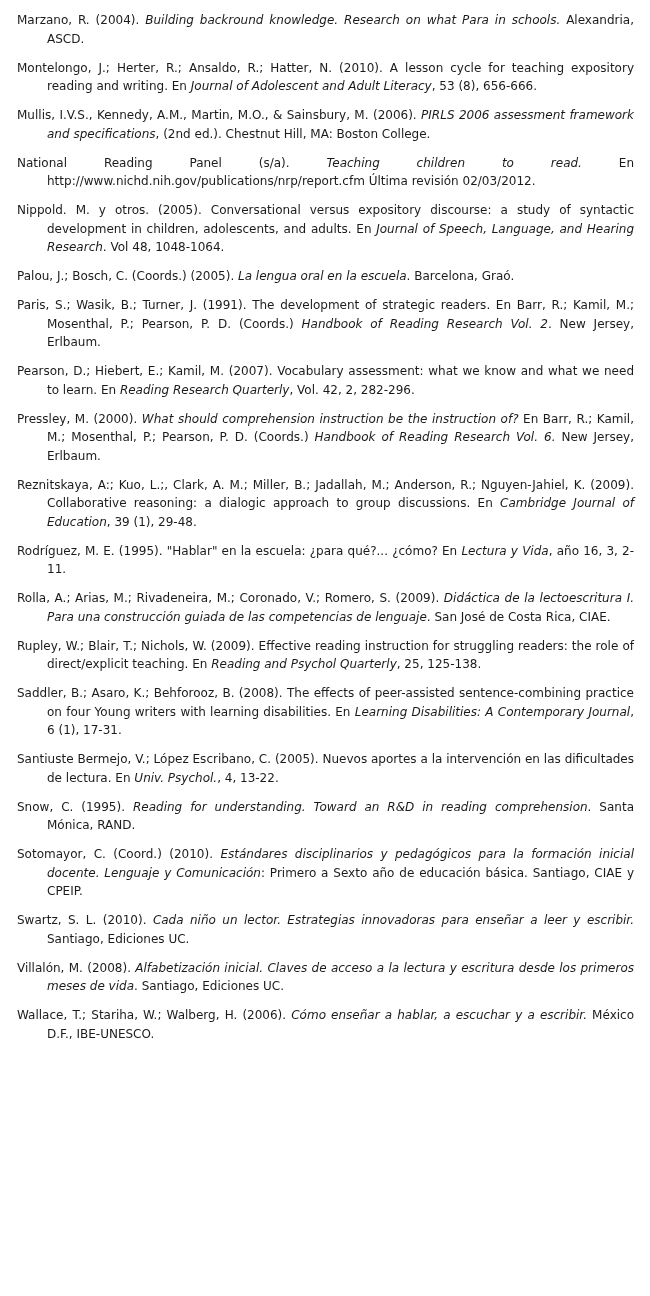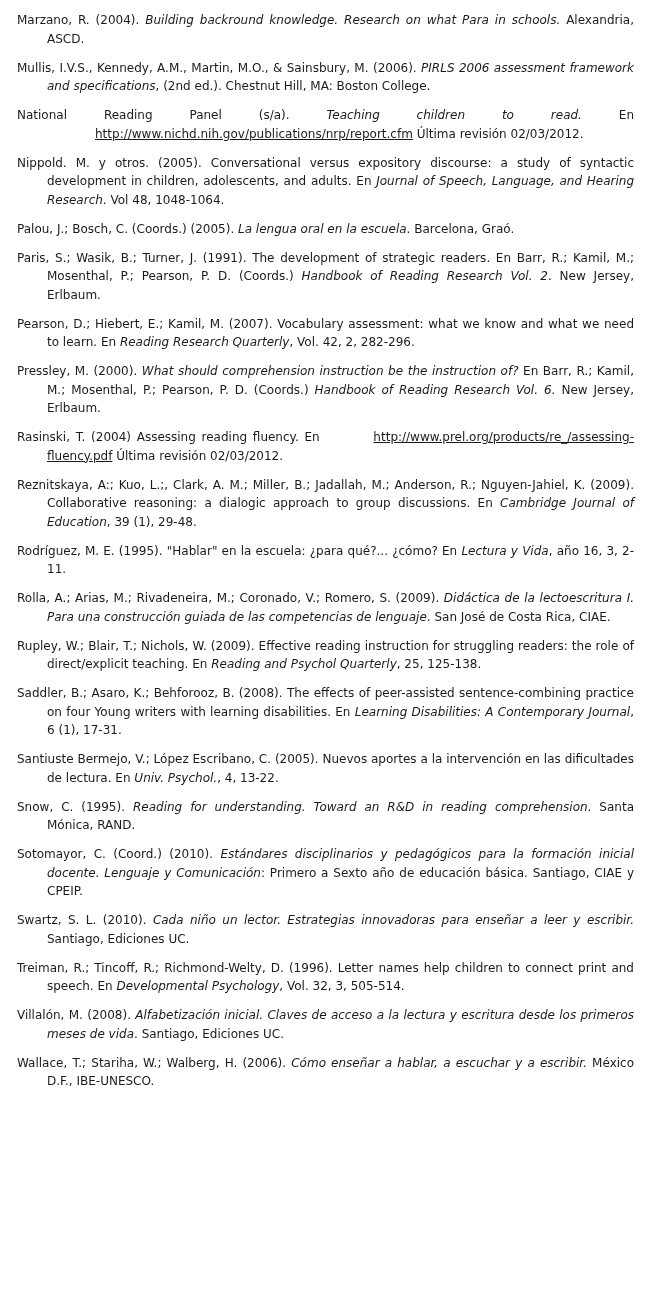--- a/index.html
+++ b/index.html
@@ -27,46 +27,43 @@
     text-indent: -30px;
     text-align: justify;
   }
   p.ref:last-child {
     margin-bottom: 0;
   }
   .it {
     font-style: italic;
   }
   .lnk {
-    text-decoration: underline;
     color: inherit;
     cursor: pointer;
-    margin-left: 48px;
   }
 </style>
 </head>
 <body>
 
 <main>
   <div class="refs-list">
       <p class="ref"><span>Marzano, R. (2004). </span><span class="it">Building backround knowledge. Research on what Para in schools.</span><span> Alexandria, ASCD.</span></p>
+      <p class="ref"><span>Montelongo, J.; Herter, R.; Ansaldo, R.; Hatter, N. (2010). A lesson cycle for teaching expository reading and writing. En </span><span class="it">Journal of Adolescent and Adult Literacy</span><span>, 53 (8), 656-666.</span></p>
       <p class="ref"><span>Mullis, I.V.S., Kennedy, A.M., Martin, M.O., &amp; Sainsbury, M. (2006). </span><span class="it">PIRLS 2006 assessment framework and specifications</span><span>, (2nd ed.). Chestnut Hill, MA: Boston College.</span></p>
       <p class="ref"><span>National Reading Panel (s/a). </span><span class="it">Teaching children to read.</span><span> En </span><span class="lnk">http://www.nichd.nih.gov/publications/nrp/report.cfm</span><span> Última revisión 02/03/2012.</span></p>
       <p class="ref"><span>Nippold. M. y otros. (2005). Conversational versus expository discourse: a study of syntactic development in children, adolescents, and adults. En </span><span class="it">Journal of Speech, Language, and Hearing Research</span><span>. Vol 48, 1048-1064.</span></p>
       <p class="ref"><span>Palou, J.; Bosch, C. (Coords.) (2005). </span><span class="it">La lengua oral en la escuela</span><span>. Barcelona, Graó.</span></p>
       <p class="ref"><span>Paris, S.; Wasik, B.; Turner, J. (1991). The development of strategic readers. En Barr, R.; Kamil, M.; Mosenthal, P.; Pearson, P. D. (Coords.) </span><span class="it">Handbook of Reading Research Vol. 2</span><span>. New Jersey, Erlbaum.</span></p>
       <p class="ref"><span>Pearson, D.; Hiebert, E.; Kamil, M. (2007). Vocabulary assessment: what we know and what we need to learn. En </span><span class="it">Reading Research Quarterly</span><span>, Vol. 42, 2, 282-296.</span></p>
       <p class="ref"><span>Pressley, M. (2000). </span><span class="it">What should comprehension instruction be the instruction of?</span><span> En Barr, R.; Kamil, M.; Mosenthal, P.; Pearson, P. D. (Coords.) </span><span class="it">Handbook of Reading Research Vol. 6.</span><span> New Jersey, Erlbaum.</span></p>
-      <p class="ref"><span>Rasinski, T. (2004) Assessing reading fluency. En </span><span class="lnk">http://www.prel.org/products/re_/assessing-fluency.pdf</span><span> Última revisión 02/03/2012.</span></p>
       <p class="ref"><span>Reznitskaya, A:; Kuo, L.;, Clark, A. M.; Miller, B.; Jadallah, M.; Anderson, R.; Nguyen-Jahiel, K. (2009). Collaborative reasoning: a dialogic approach to group discussions. En </span><span class="it">Cambridge Journal of Education</span><span>, 39 (1), 29-48.</span></p>
       <p class="ref"><span>Rodríguez, M. E. (1995). "Hablar" en la escuela: ¿para qué?... ¿cómo? En </span><span class="it">Lectura y Vida</span><span>, año 16, 3, 2-11.</span></p>
       <p class="ref"><span>Rolla, A.; Arias, M.; Rivadeneira, M.; Coronado, V.; Romero, S. (2009). </span><span class="it">Didáctica de la lectoescritura I. Para una construcción guiada de las competencias de lenguaje</span><span>. San José de Costa Rica, CIAE.</span></p>
       <p class="ref"><span>Rupley, W.; Blair, T.; Nichols, W. (2009). Effective reading instruction for struggling readers: the role of direct/explicit teaching. En </span><span class="it">Reading and Psychol Quarterly</span><span>, 25, 125-138.</span></p>
       <p class="ref"><span>Saddler, B.; Asaro, K.; Behforooz, B. (2008). The effects of peer-assisted sentence-combining practice on four Young writers with learning disabilities. En </span><span class="it">Learning Disabilities: A Contemporary Journal</span><span>, 6 (1), 17-31.</span></p>
       <p class="ref"><span>Santiuste Bermejo, V.; López Escribano, C. (2005). Nuevos aportes a la intervención en las dificultades de lectura. En </span><span class="it">Univ. Psychol.</span><span>, 4, 13-22.</span></p>
       <p class="ref"><span>Snow, C. (1995). </span><span class="it">Reading for understanding. Toward an R&amp;D in reading comprehension</span><span>. Santa Mónica, RAND.</span></p>
       <p class="ref"><span>Sotomayor, C. (Coord.) (2010). </span><span class="it">Estándares disciplinarios y pedagógicos para la formación inicial docente. Lenguaje y Comunicación</span><span>: Primero a Sexto año de educación básica. Santiago, CIAE y CPEIP.</span></p>
       <p class="ref"><span>Swartz, S. L. (2010). </span><span class="it">Cada niño un lector. Estrategias innovadoras para enseñar a leer y escribir.</span><span> Santiago, Ediciones UC.</span></p>
-      <p class="ref"><span>Treiman, R.; Tincoff, R.; Richmond-Welty, D. (1996). Letter names help children to connect print and speech. En </span><span class="it">Developmental Psychology</span><span>, Vol. 32, 3, 505-514.</span></p>
       <p class="ref"><span>Villalón, M. (2008). </span><span class="it">Alfabetización inicial. Claves de acceso a la lectura y escritura desde los primeros meses de vida</span><span>. Santiago, Ediciones UC.</span></p>
       <p class="ref"><span>Wallace, T.; Stariha, W.; Walberg, H. (2006). </span><span class="it">Cómo enseñar a hablar, a escuchar y a escribir.</span><span> México D.F., IBE-UNESCO.</span></p>
     </div>
 </main>
 
 </body></html>

